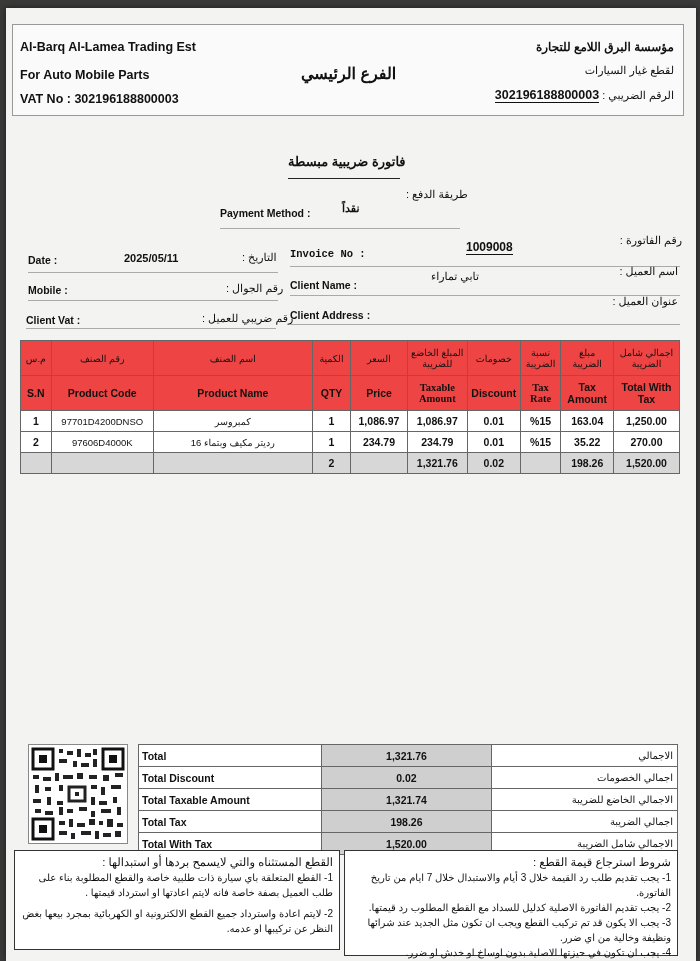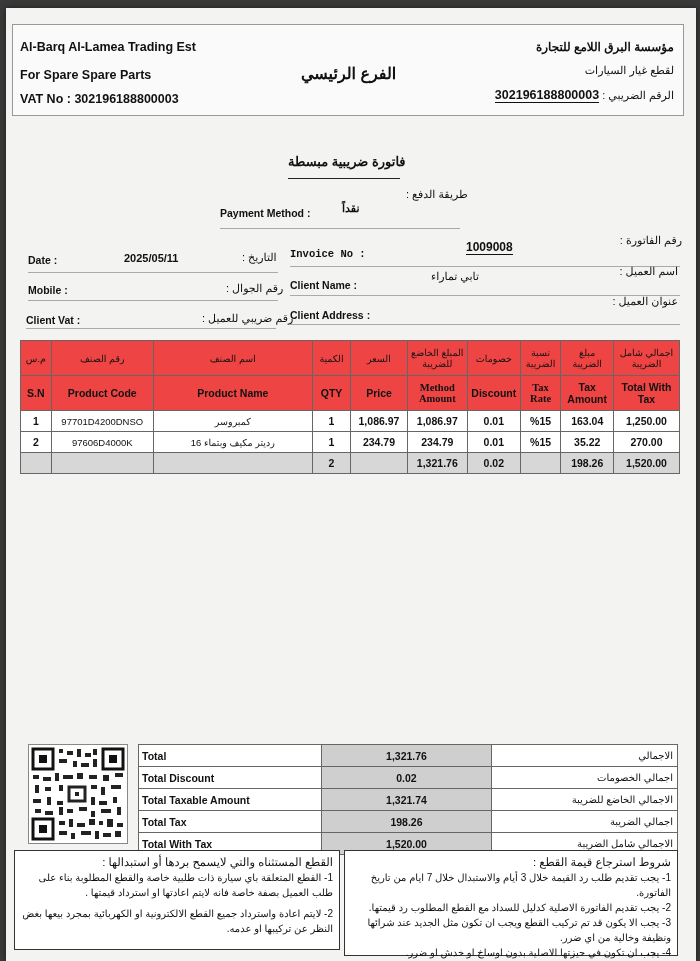--- a/index.html
+++ b/index.html
@@ -27,21 +27,21 @@
   .terms .t-title{font-size:11.5px;}
   .qr{position:absolute;border:1px solid #888;background:#fff;}
 </style>
 </head>
 <body>
 
 <div class="paper">
 
   <div class="hdr-box" style="left:6px;top:16px;width:670px;height:90px;"></div>
   <div class="abs en" style="left:14px;top:32px;">Al-Barq Al-Lamea Trading Est</div>
-  <div class="abs en" style="left:14px;top:60px;">For Spare Spare Parts</div>
+  <div class="abs en" style="left:14px;top:60px;">For Auto Mobile Parts</div>
   <div class="abs en" style="left:14px;top:84px;">VAT No : 302196188800003</div>
 
   <div class="abs" style="left:295px;top:56px;font-size:16px;font-weight:bold;direction:rtl;">الفرع الرئيسي</div>
 
   <div class="abs ar" style="right:22px;top:32px;font-size:12px;font-weight:bold;">مؤسسة البرق اللامع للتجارة</div>
   <div class="abs ar" style="right:22px;top:56px;font-size:11px;">لقطع غيار السيارات</div>
   <div class="abs ar" style="right:22px;top:80px;font-size:11px;">
     <span>الرقم الضريبي :</span>
     <span style="font-weight:bold;font-size:12.5px;border-bottom:1px solid #111;direction:ltr;unicode-bidi:embed;">302196188800003</span>
   </div>
@@ -92,21 +92,21 @@
       <th style="width:36px;">نسبة الضريبة</th>
       <th style="width:48px;">مبلغ الضريبة</th>
       <th style="width:62px;">اجمالي شامل الضريبة</th>
     </tr>
     <tr class="enh">
       <th>S.N</th>
       <th>Product Code</th>
       <th>Product Name</th>
       <th>QTY</th>
       <th>Price</th>
-      <th style="font-family:'Liberation Serif',serif;">Method Amount</th>
+      <th style="font-family:'Liberation Serif',serif;">Taxable Amount</th>
       <th>Discount</th>
       <th style="font-family:'Liberation Serif',serif;text-align:center;">Tax Rate</th>
       <th>Tax Amount</th>
       <th>Total With Tax</th>
     </tr>
     <tr>
       <td>1</td>
       <td class="code">97701D4200DNSO</td>
       <td class="pname" style="direction:rtl;">كمبروسر</td>
       <td>1</td>

